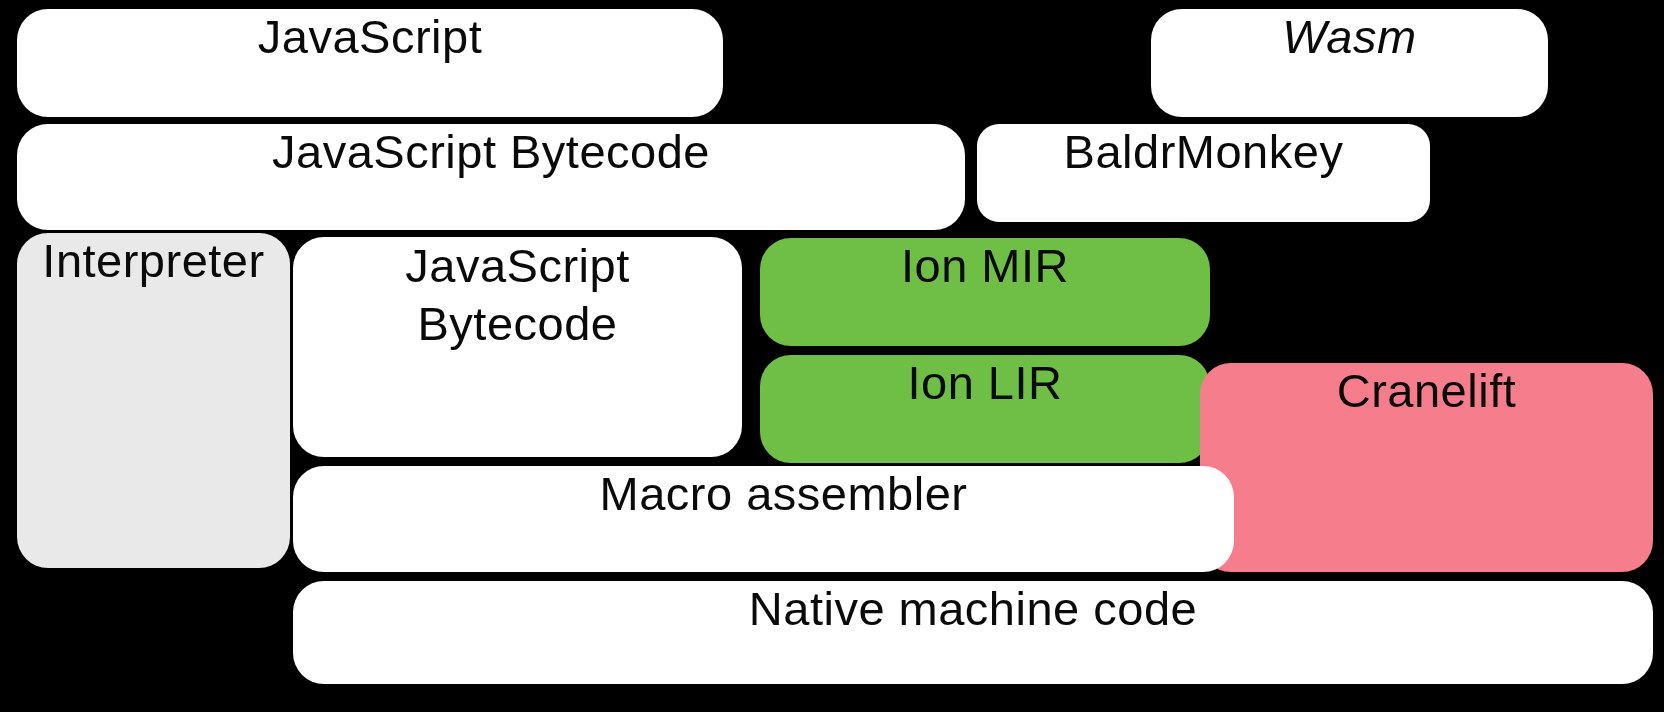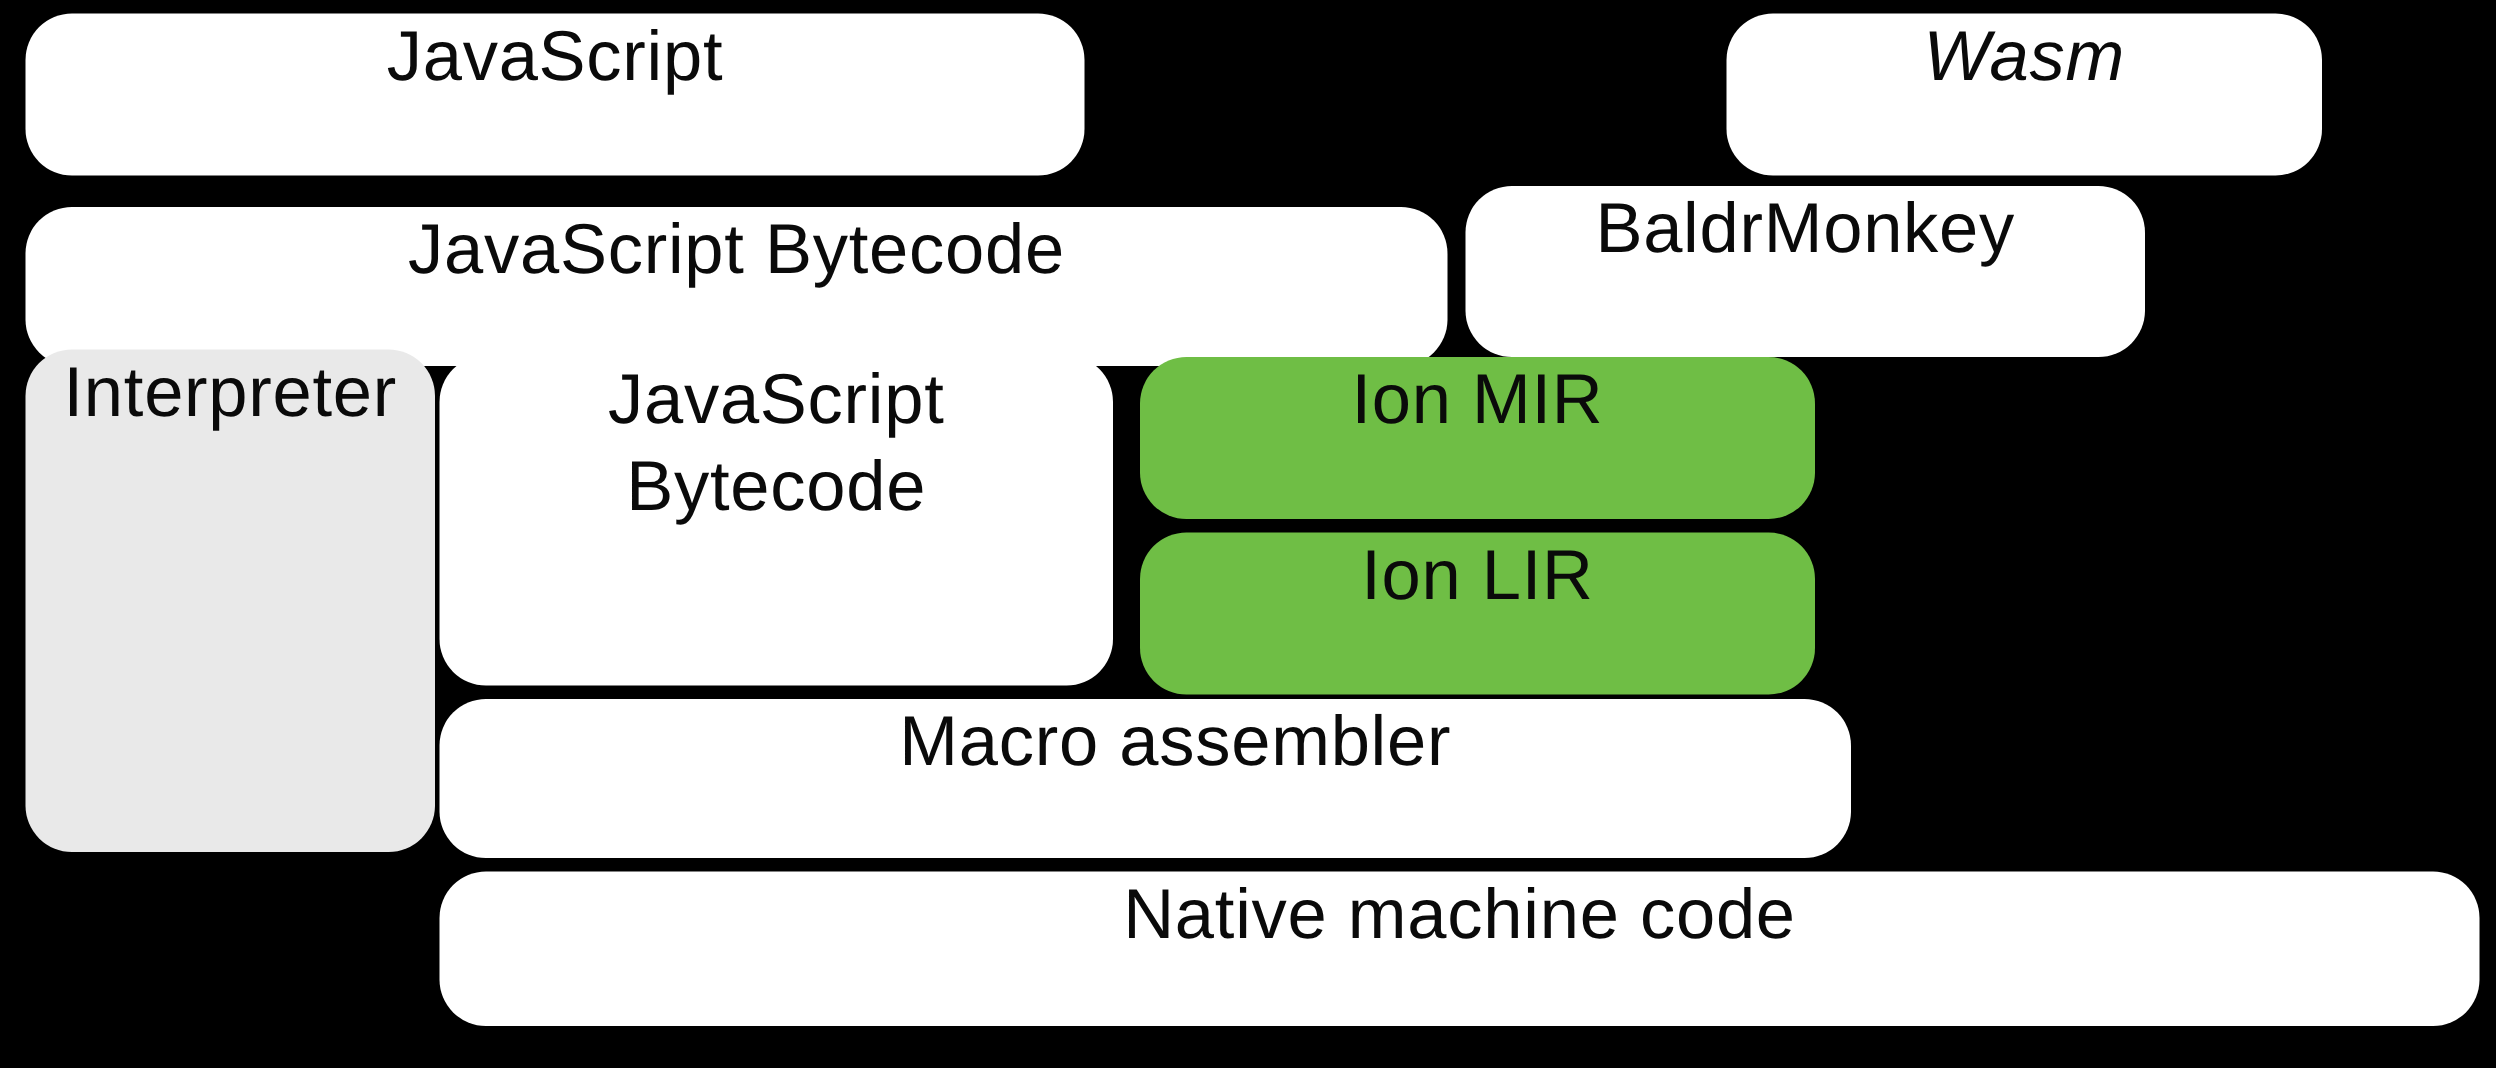--- a/index.html
+++ b/index.html
@@ -34,22 +34,22 @@
   
   .c-white { background: #ffffff; }
   .c-gray  { background: #e9e9e9; }
   .c-green { background: #6fbe45; margin-left: 16px; }
   .c-pink  { background: #f67d8b; }
 
   
   .b-javascript          { left: 17px;   top: 9px;   width: 706px;  height: 108px; }
   .b-asmjs               { left: 741px;  top: 9px;   width: 454px;  height: 108px; }
   .b-wasm                { left: 1151px; top: 9px;   width: 397px;  height: 108px; font-style: italic; }
-  .b-javascript-bytecode { left: 17px;   top: 138px; width: 948px;  height: 106px; }
-  .b-baldrmonkey         { left: 977px;  top: 124px; width: 453px;  height: 114px; }
+  .b-javascript-bytecode { left: 17px;   top: 124px; width: 948px;  height: 106px; }
+  .b-baldrmonkey         { left: 977px;  top: 124px; width: 453px;  height: 98px; border-radius: 22px; }
   .b-interpreter         { left: 17px;   top: 233px; width: 273px;  height: 335px; }
   .b-javascript-baseline { left: 293px;  top: 237px; width: 449px;  height: 220px; }
   .b-ion-mir             { left: 744px;  top: 238px; width: 450px;  height: 108px; }
   .b-ion-lir             { left: 744px;  top: 355px; width: 450px;  height: 108px; }
   .b-cranelift           { left: 1200px; top: 363px; width: 453px;  height: 209px; }
   .b-macro-assembler     { left: 293px;  top: 466px; width: 901px;  height: 106px; padding-left: 40px; }
   .b-native-machine-code { left: 293px;  top: 581px; width: 1360px; height: 103px; }
 </style>
 </head>
 <body>
@@ -85,20 +85,23 @@
   </div>
 
   <div class="block c-green b-ion-mir">
     <span class="label">Ion MIR</span>
   </div>
 
   <div class="block c-green b-ion-lir">
     <span class="label">Ion LIR</span>
   </div>
 
+  <div class="block c-pink b-cranelift">
+    <span class="label">Cranelift</span>
+  </div>
 
   <div class="block c-white b-macro-assembler">
     <span class="label">Macro assembler</span>
   </div>
 
   <div class="block c-white b-native-machine-code">
     <span class="label">Native machine code</span>
   </div>
 
 </div>

